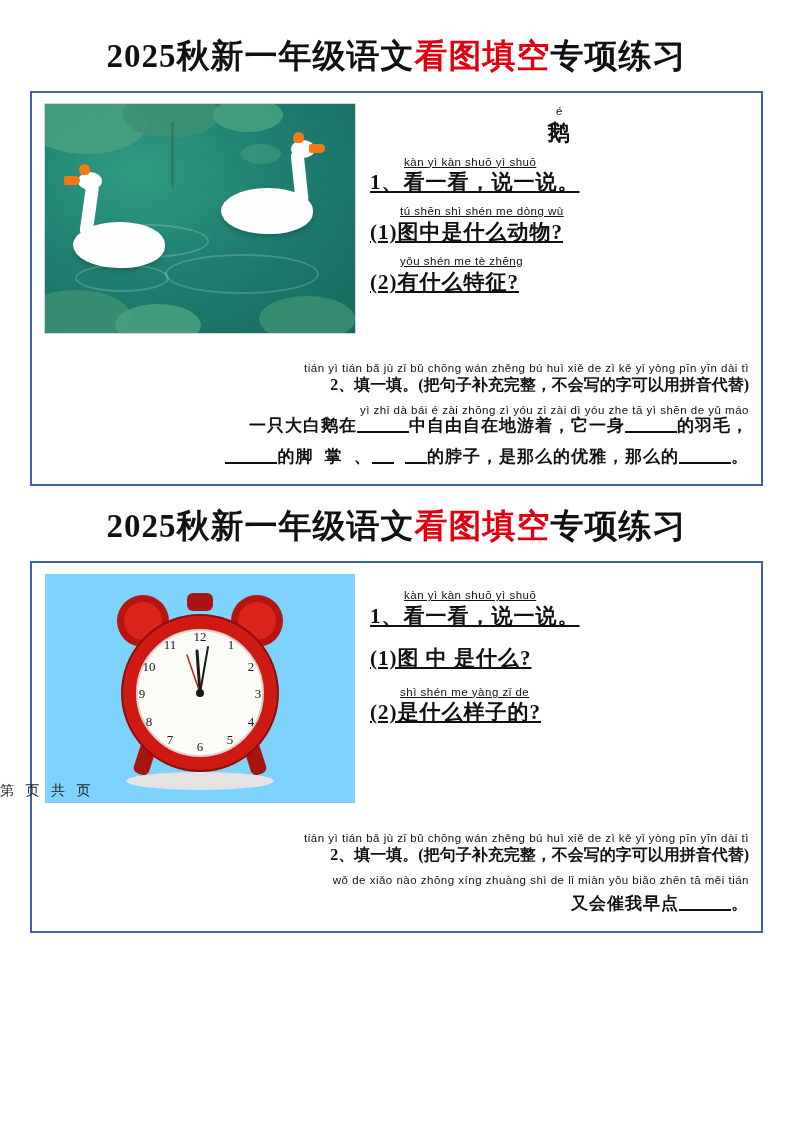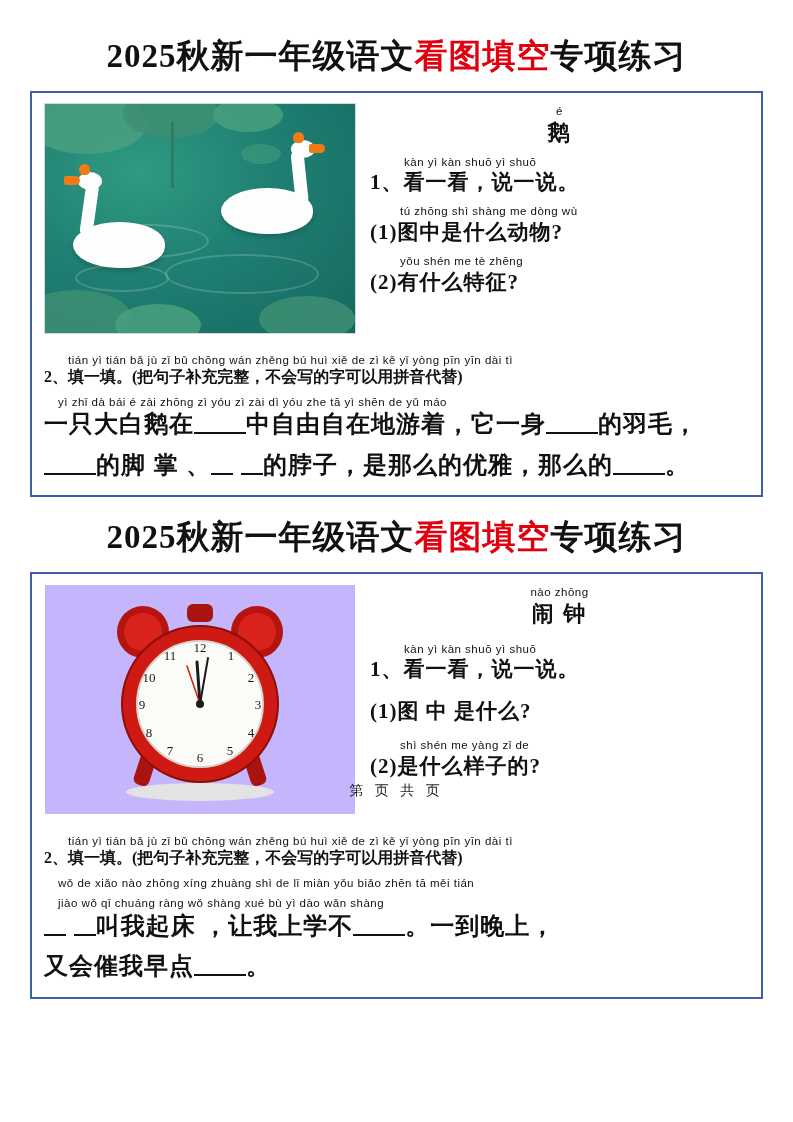--- a/index.html
+++ b/index.html
@@ -115,21 +115,21 @@
   .goose .crest {
     position: absolute;
     width: 11px; height: 11px;
     background: #f07a16;
     border-radius: 50% 50% 40% 40%;
   }
 
   .pic-clock {
     width: 312px;
     height: 231px;
-    background: #c4b5fd;
+    background: #7dd3fc;
     border-color: #fff;
     display: flex;
     align-items: center;
     justify-content: center;
   }
 
   
   .qcol {
     flex: 1 1 auto;
     padding-top: 2px;
@@ -146,77 +146,79 @@
     letter-spacing: .5px;
   }
   .hanzi-big {
     font-family: "Liberation Serif", serif;
     font-weight: bold;
     font-size: 22px;
     letter-spacing: 2px;
   }
   .qline {
     margin-bottom: 9px;
+    text-decoration: underline;
   }
   .qline .py {
     margin-left: 34px;
   }
   .qline .hz {
     font-family: "Liberation Serif", serif;
     font-weight: bold;
     font-size: 21px;
     letter-spacing: 1px;
     white-space: nowrap;
   }
   .qline.indent .py { margin-left: 30px; }
 
   
   .fill {
-    margin-top: 20px;
+    margin-top: 28px;
+    text-align: right;
   }
   .fill-head .py {
     margin-left: 24px;
   }
   .fill-head .hz {
     font-family: "Liberation Serif", serif;
     font-weight: bold;
     font-size: 16px;
     letter-spacing: 0px;
     white-space: nowrap;
   }
   .sent {
     margin-top: 8px;
   }
   .sent .py {
     margin-left: 14px;
     white-space: nowrap;
   }
   .sent .hz {
-    font-family: Liberation Sans, sans-serif;
-    font-weight: bold;
-    font-size: 24px;
+    font-family: Liberation Mono, monospace;
+    font-weight: bold;
+    font-size: 17px;
     letter-spacing: 1px;
     white-space: nowrap;
     line-height: 1.35;
   }
   .blank {
     display: inline-block;
     border-bottom: 2px solid #111;
     width: 52px;
     vertical-align: -2px;
   }
   .blank.sm { width: 22px; }
 
   
   .footer {
     position: absolute;
     left: 0;
     right: 0;
     bottom: 22px;
-    text-align: center;
+    text-align: left;
     font-family: "Liberation Serif", serif;
     font-size: 14px;
     letter-spacing: 4px;
     color: #222;
   }
 </style>
 </head>
 <body>
 
 <div class="page">
@@ -264,21 +266,21 @@
           <div class="word-title">
             <div class="py">é</div>
             <div class="hanzi-big">鹅</div>
           </div>
 
           <div class="qline">
             <div class="py">kàn yì kàn     shuō yì shuō</div>
             <div class="hz">1、看一看，说一说。</div>
           </div>
           <div class="qline indent">
-            <div class="py">tú zhōng shì shàng me dòng wù</div>
+            <div class="py">tú shēn shì shén me dòng wù</div>
             <div class="hz">(1)图中是什么动物?</div>
           </div>
           <div class="qline indent">
             <div class="py">yǒu shén me  tè zhēng</div>
             <div class="hz">(2)有什么特征?</div>
           </div>
         </div>
       </div>
 
       <div class="fill">
@@ -341,24 +343,20 @@
               <text x="95" y="68">11</text>
             </g>
             <line x1="125" y1="112" x2="122" y2="70" stroke="#1a1a1a" stroke-width="3" stroke-linecap="round"></line>
             <line x1="125" y1="112" x2="133" y2="66" stroke="#1a1a1a" stroke-width="2" stroke-linecap="round"></line>
             <line x1="125" y1="112" x2="112" y2="74" stroke="#cf1a14" stroke-width="1.5" stroke-linecap="round"></line>
             <circle cx="125" cy="112" r="4" fill="#1a1a1a"></circle>
           </svg>
         </div>
 
         <div class="qcol">
-          <div class="word-title">
-            <div class="py">nào zhōng</div>
-            <div class="hanzi-big">闹 钟</div>
-          </div>
 
           <div class="qline" style="margin-top:14px;">
             <div class="py">kàn yì kàn     shuō yì shuō</div>
             <div class="hz">1、看一看，说一说。</div>
           </div>
           <div class="qline indent" style="margin-top:14px;">
             <div class="hz">(1)图 中 是什么?</div>
           </div>
           <div class="qline indent" style="margin-top:14px;">
             <div class="py">shì shén me yàng zǐ  de</div>
@@ -370,26 +368,20 @@
       <div class="fill">
         <div class="fill-head">
           <div class="py">tián yì tián       bǎ jù zǐ bǔ chōng wán zhěng     bú huì xiě de zì kě yǐ yòng pīn yīn dài tì</div>
           <div class="hz">2、填一填。(把句子补充完整，不会写的字可以用拼音代替)</div>
         </div>
 
         <div class="sent">
           <div class="py">wǒ  de xiǎo nào zhōng xíng zhuàng shì            de        lǐ miàn yǒu        biǎo zhēn     tā  měi tián</div>
         </div>
 
-        <div class="sent">
-          <div class="py">jiào wǒ  qǐ chuáng     ràng wǒ shàng xué bù                yì  dào wǎn shàng</div>
-          <div class="hz">
-            <span class="blank sm"></span>&nbsp;<span class="blank sm"></span><span>叫我起床 ，让我上学不</span><span class="blank"></span><span>。一到晚上，</span>
-          </div>
-        </div>
 
         <div class="sent">
           <div class="hz">
             <span>又会催我早点</span><span class="blank"></span><span>。</span>
           </div>
         </div>
       </div>
     </div>
   </div>
 

